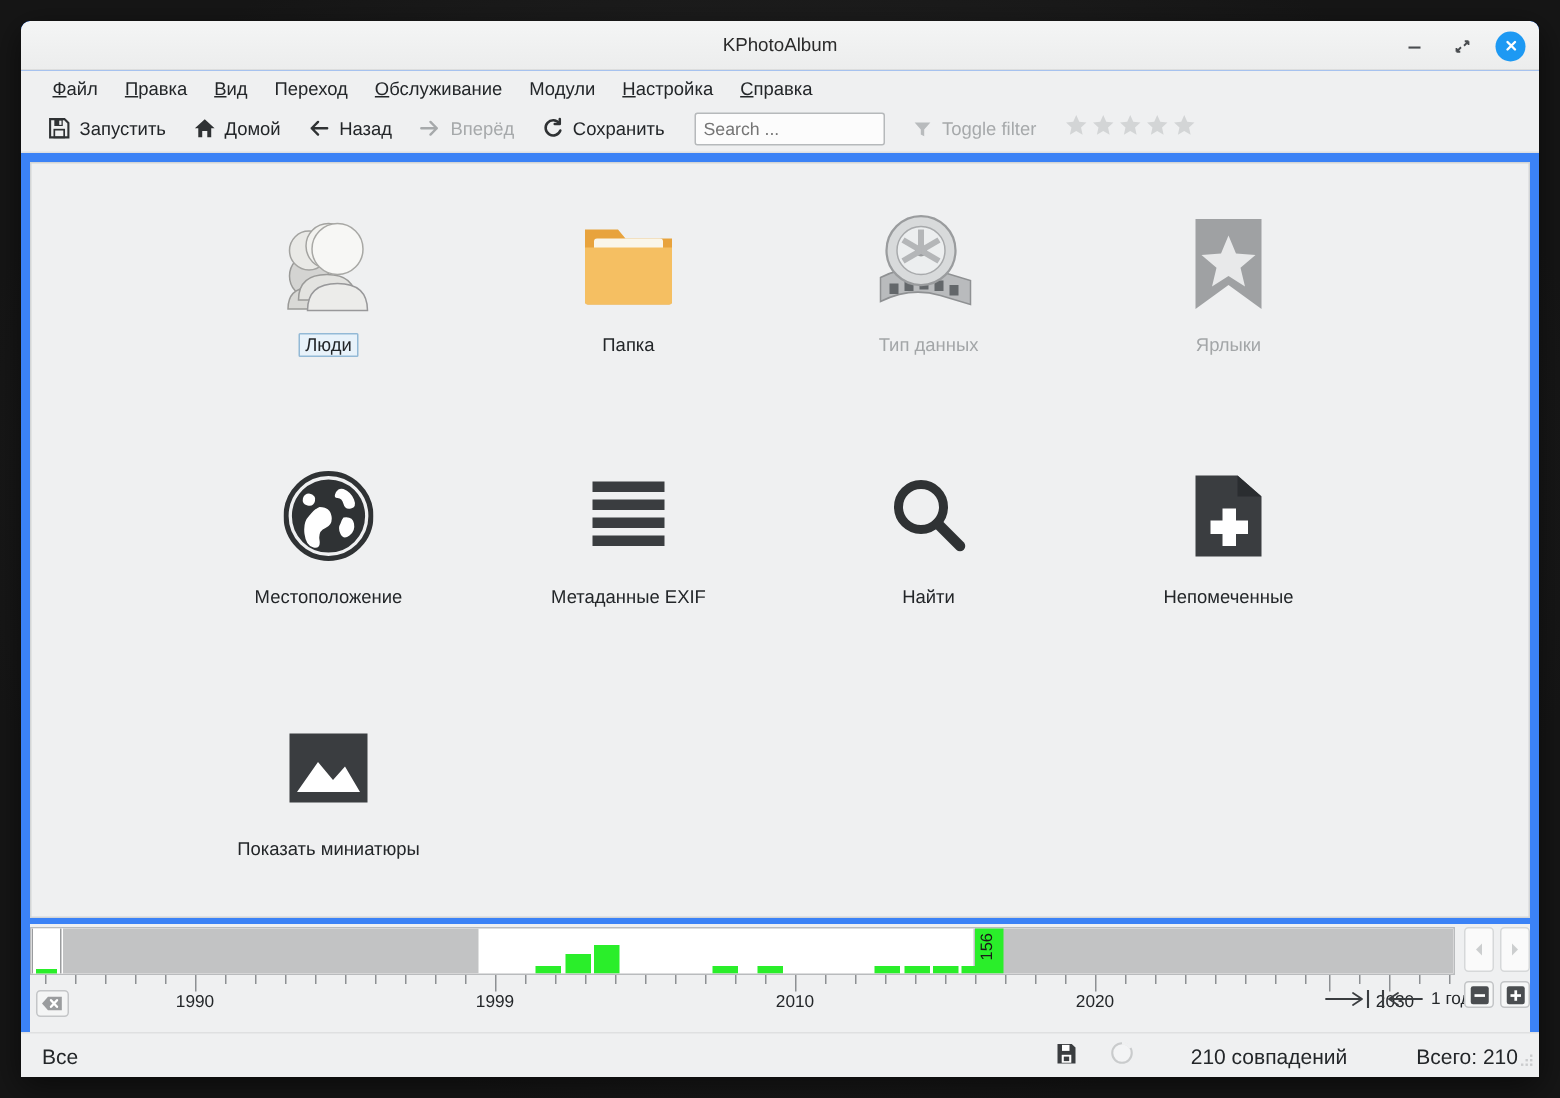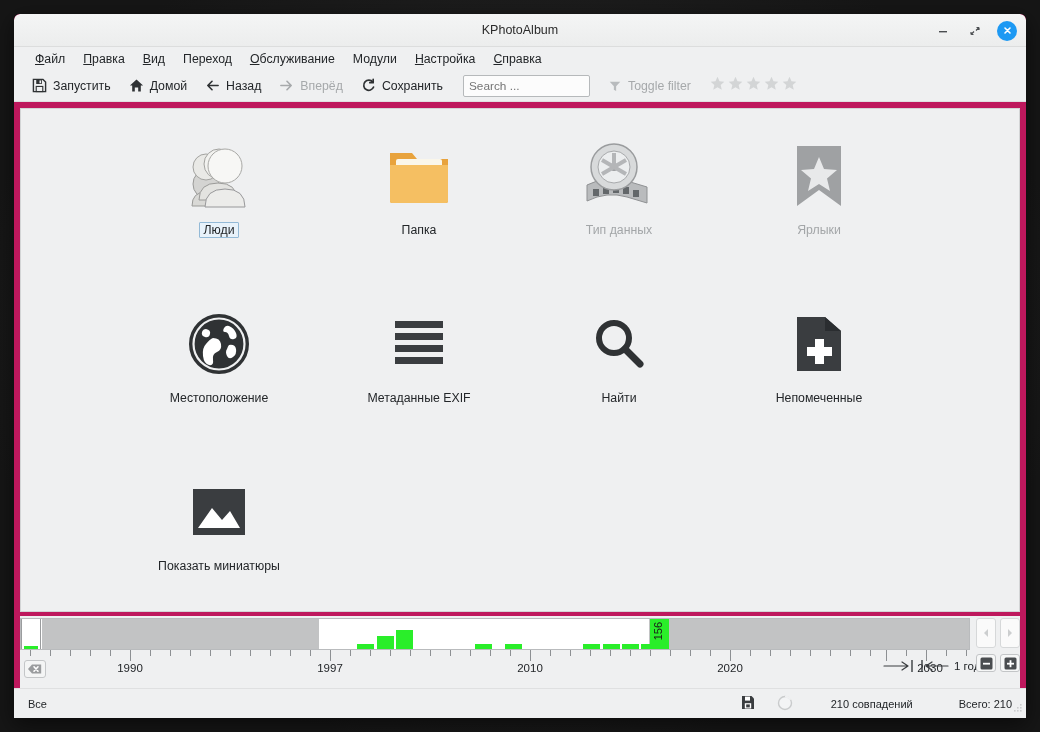--- a/index.html
+++ b/index.html
@@ -13,21 +13,21 @@
     content: "";
     position: absolute; left: 0; top: 0; right: 0; bottom: 0;
     background: radial-gradient(ellipse at 50% 45%, #2e2e2e 0%, #161616 75%);
   }
 
   
   .window {
     position: absolute;
     left: 14px; top: 14px;
     width: 1012px; height: 704px;
-    background: #be185d;
+    background: #3b82f6;
     border-radius: 6px 6px 0 0;
     box-shadow: 0 6px 22px rgba(0,0,0,.55);
     display: flex; flex-direction: column;
     overflow: hidden;
   }
 
   
   .titlebar {
     height: 33px; flex: 0 0 33px;
     background: linear-gradient(#f4f5f5, #eceded);
@@ -214,21 +214,21 @@
     cursor: default;
   }
 
   
   .statusbar {
     flex: 0 0 30px;
     border-top: 1px solid #dfe0e1;
     background: #eff0f1;
     display: flex; align-items: center;
     padding: 0 14px;
-    font-size: 11px; color: #232629;
+    font-size: 14px; color: #232629;
     position: relative;
   }
   .sb-left { flex: 0 0 auto; }
   .sb-spacer { flex: 1 1 auto; }
   .sb-icons { display: flex; align-items: center; gap: 22px; margin-right: 38px; }
   .sb-matches { margin-right: 46px; }
   .sb-grip { position: absolute; right: 3px; bottom: 3px; opacity: .5; }
 </style>
 </head>
 <body>
@@ -555,21 +555,21 @@
         <div class="tick minor" style="left:830px"></div>
       <div class="tick minor" style="left:850px"></div>
         <div class="tick major" style="left:866px"></div>
       <div class="tick minor" style="left:886px"></div>
         <div class="tick major" style="left:906px"></div>
       <div class="tick minor" style="left:926px"></div>
         <div class="tick minor" style="left:946px"></div>
     </div>
 
     <div class="yearlab" style="left:110px">1990</div>
-    <div class="yearlab" style="left:310px">1997</div>
+    <div class="yearlab" style="left:310px">1999</div>
     <div class="yearlab" style="left:510px">2010</div>
     <div class="yearlab" style="left:710px">2020</div>
     <div class="yearlab" style="left:910px">2030</div>
 
     <div class="db-clear">
       <svg width="16" height="12" viewBox="0 0 16 12">
         <path d="M1 6 L5 1.5 h9.2 v9 H5 Z" fill="#9a9c9e"></path>
         <path d="M7 3.8 L11 8.2 M11 3.8 L7 8.2" stroke="#ffffff" stroke-width="1.6" stroke-linecap="round"></path>
       </svg>
     </div>

